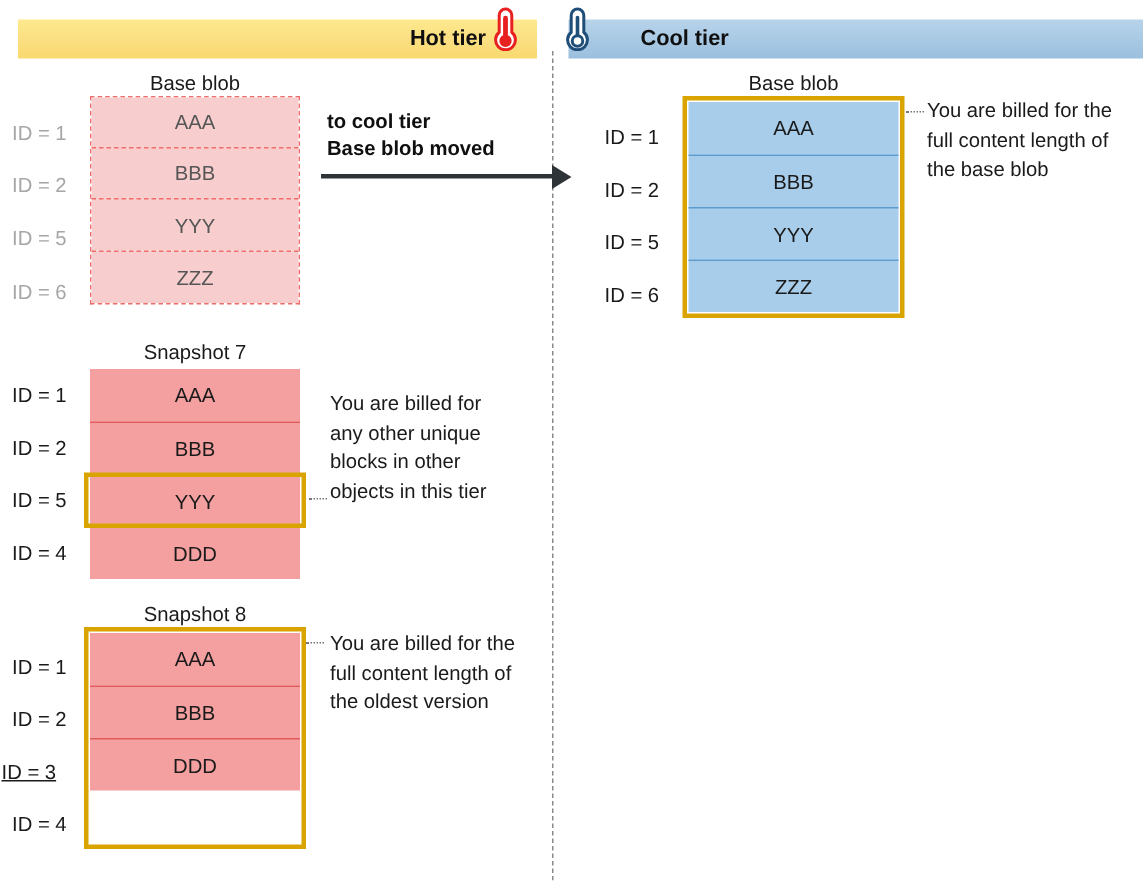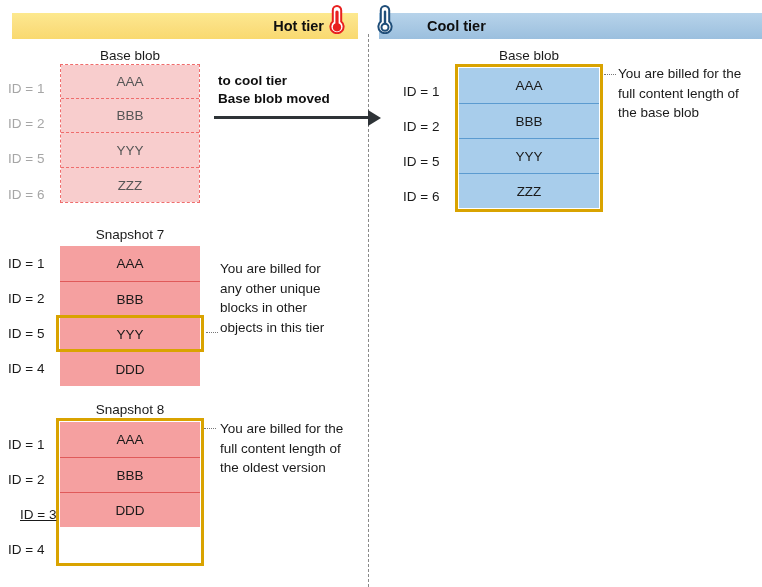--- a/index.html
+++ b/index.html
@@ -242,21 +242,21 @@
     <span>BBB</span>
   </div>
   <div class="blockrow" style="height:35px;">
     <span>DDD</span>
   </div>
 </div>
 <div class="goldbox" style="left:56px; top:418px; width:148px; height:148px;"></div>
 
 <div class="idlabel" style="left:8px; top:437px;">ID = 1</div>
 <div class="idlabel" style="left:8px; top:472px;">ID = 2</div>
-<div class="idlabel" style="left:20px; top:507px;text-decoration:underline;">ID = 3</div>
+<div class="idlabel" style="left:1px; top:507px;text-decoration:underline;">ID = 3</div>
 <div class="idlabel" style="left:8px; top:542px;">ID = 4</div>
 
 <div class="leader" style="left:204px; top:428px;"></div>
 <div class="note" style="left:220px; top:419px; width:134px;">You are billed for the full content length of the oldest version</div>
 
 <div class="table-title" style="left:455px; top:48px; width:148px;">Base blob</div>
 
 <div class="blocktable blue" style="left:459px; top:68px; width:140px;">
   <div class="blockrow" style="height:35px;">
     <span>AAA</span>

